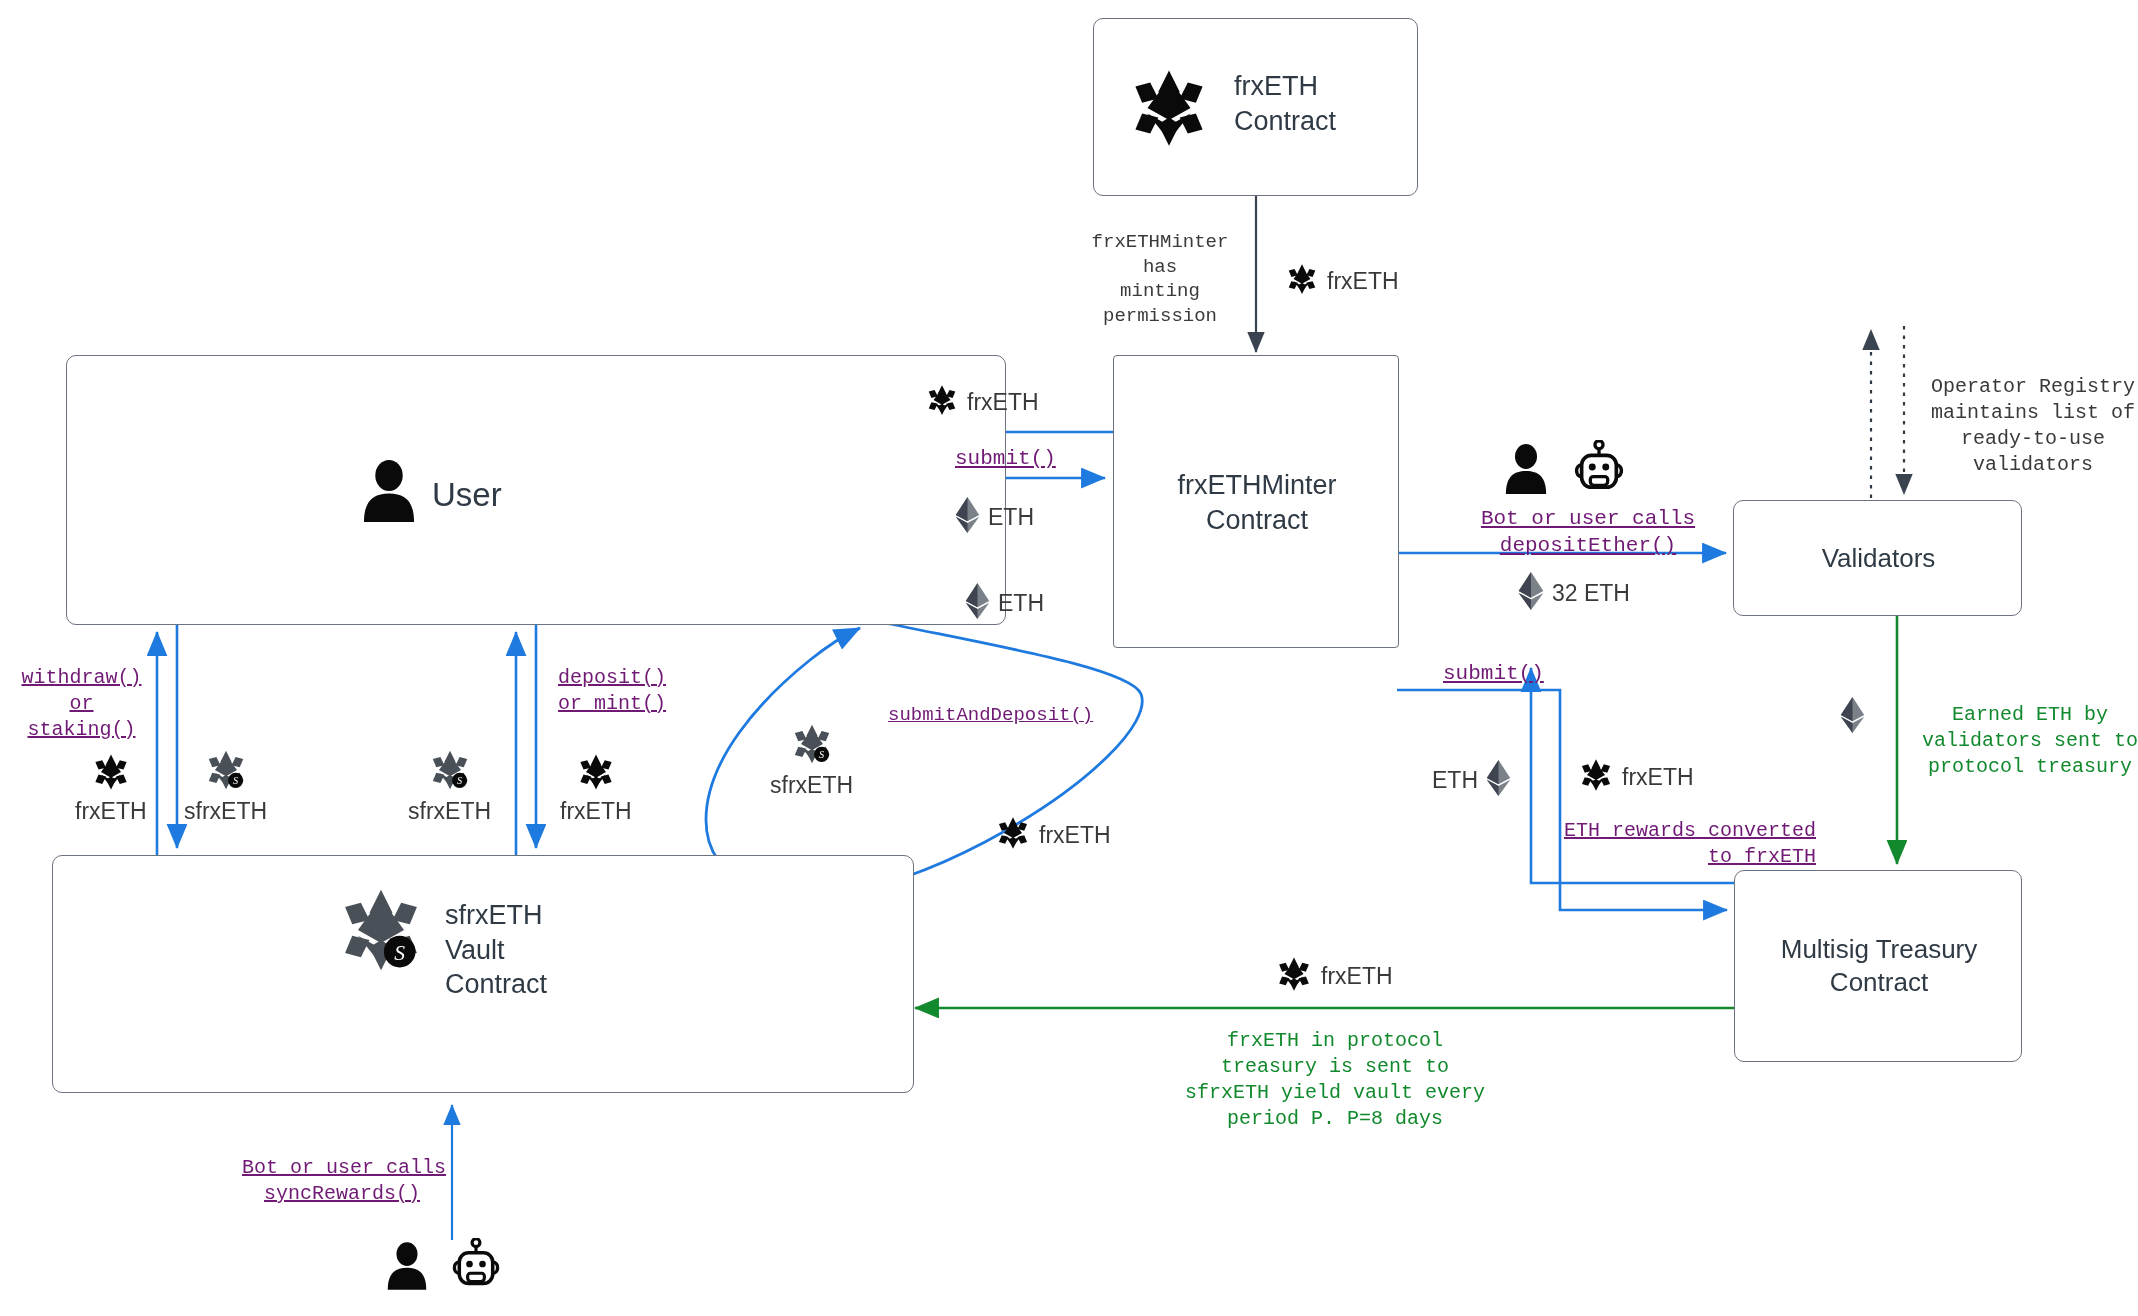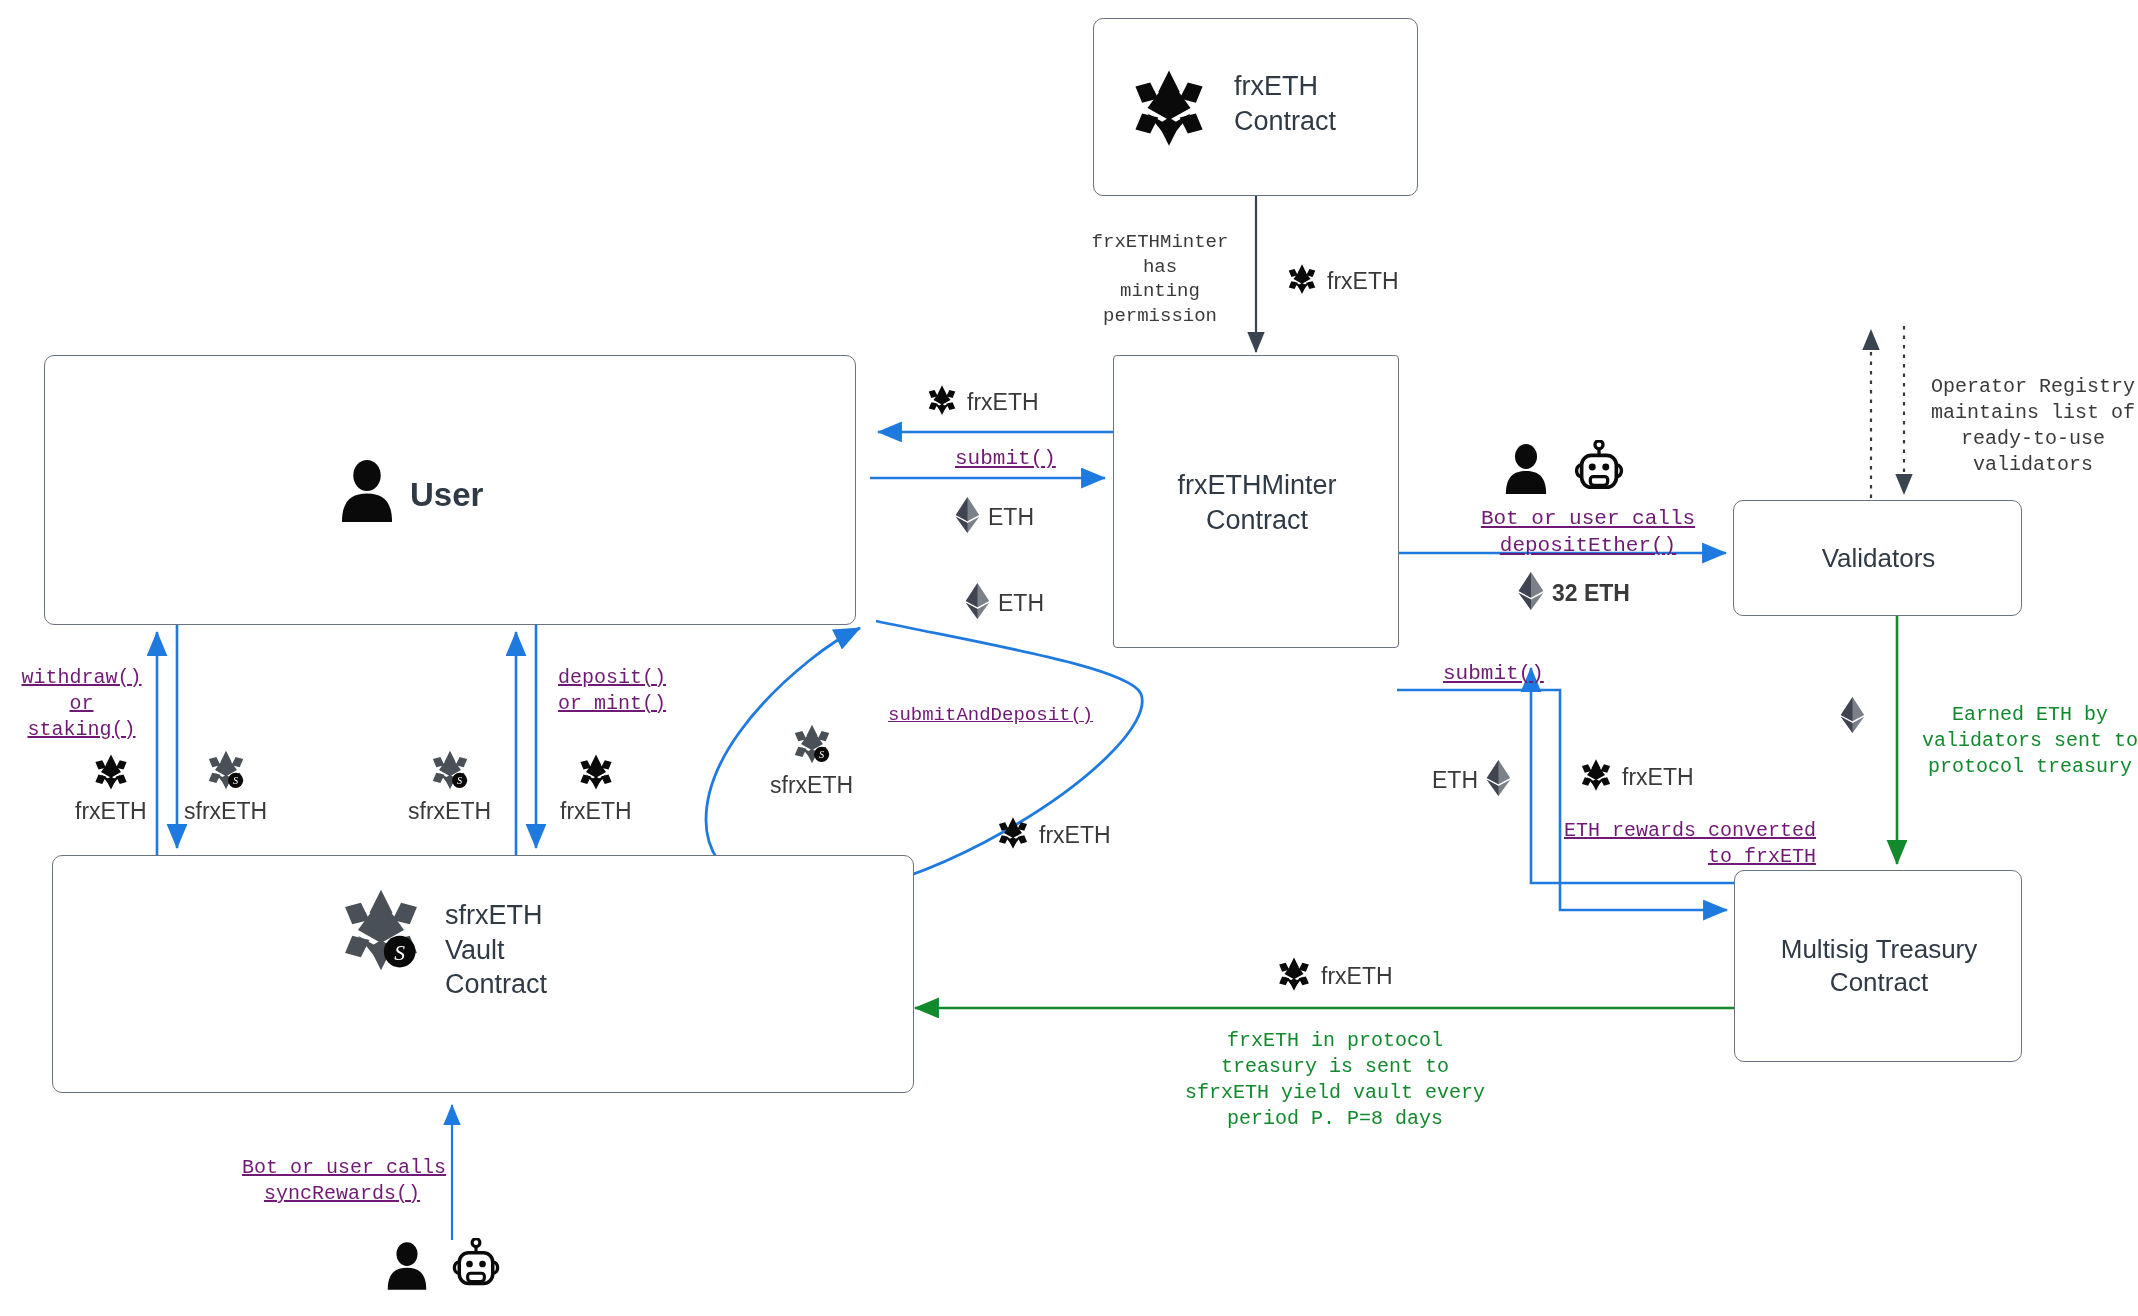--- a/index.html
+++ b/index.html
@@ -128,21 +128,21 @@
           <path d="M32 60 L40 44 L32 39 L24 44 Z"></path>
           <path d="M32 10 L48 32 L32 41 L16 32 Z"></path>
           <path d="M16 36 L32 45 L48 36 L32 56 Z"></path>
         </g>
       </svg>
     </span>
     <span class="ttl" style="left:140px;top:50px;width:160px;font-size:27px;white-space:pre-line;text-align:left;">frxETH
 Contract</span>
   </div>
 
-  <div class="node" style="left:44px;top:355px;width:812px;height:270px;font-weight:bold;">
+  <div class="node" style="left:66px;top:355px;width:940px;height:270px;">
     <span class="person" style="position:absolute;left:293px;top:104px;">
       <svg width="58" height="62" viewBox="0 0 48 52">
         <ellipse cx="24" cy="13" rx="11.5" ry="13" fill="#0a0a0a"></ellipse>
         <path d="M3 52 C3 34 11 28 24 28 C37 28 45 34 45 52 Z" fill="#0a0a0a"></path>
       </svg>
     </span>
     <span class="ttl" style="left:365px;top:118px;width:180px;font-size:33px;text-align:left;">User</span>
   </div>
 
   <div class="node" style="left:1113px;top:355px;width:286px;height:293px;border-radius:4px;">
@@ -390,21 +390,21 @@
         <circle cx="22" cy="28" r="3.6" fill="#0a0a0a"></circle>
         <circle cx="36" cy="28" r="3.6" fill="#0a0a0a"></circle>
         <path d="M23 38 h12 a3 3 0 0 1 3 3 v2 a4 4 0 0 1 -4 4 h-10 a4 4 0 0 1 -4 -4 v-2 a3 3 0 0 1 3 -3 z" fill="none" stroke="#0a0a0a" stroke-width="3.4"></path>
       </svg>
     </span>
   </div>
 
   <div class="lbl mono blue" style="left:1463px;top:505px;width:250px;font-size:21px;text-align:center;">Bot or user calls
 depositEther()</div>
 
-  <div class="tokrow" style="left:1518px;top:572px;font-weight:bold;">
+  <div class="tokrow" style="left:1518px;top:572px;">
     <span class="ico">
       <svg width="26" height="38" viewBox="0 0 26 40">
         <path d="M13 0 L26 20 L13 27 L0 20 Z" fill="#7b8189"></path>
         <path d="M13 0 L13 27 L0 20 Z" fill="#3f4450"></path>
         <path d="M13 29 L26 22 L13 40 L0 22 Z" fill="#7b8189"></path>
         <path d="M13 29 L13 40 L0 22 Z" fill="#3f4450"></path>
       </svg>
     </span>
     <span class="tokname">32 ETH</span>
   </div>

